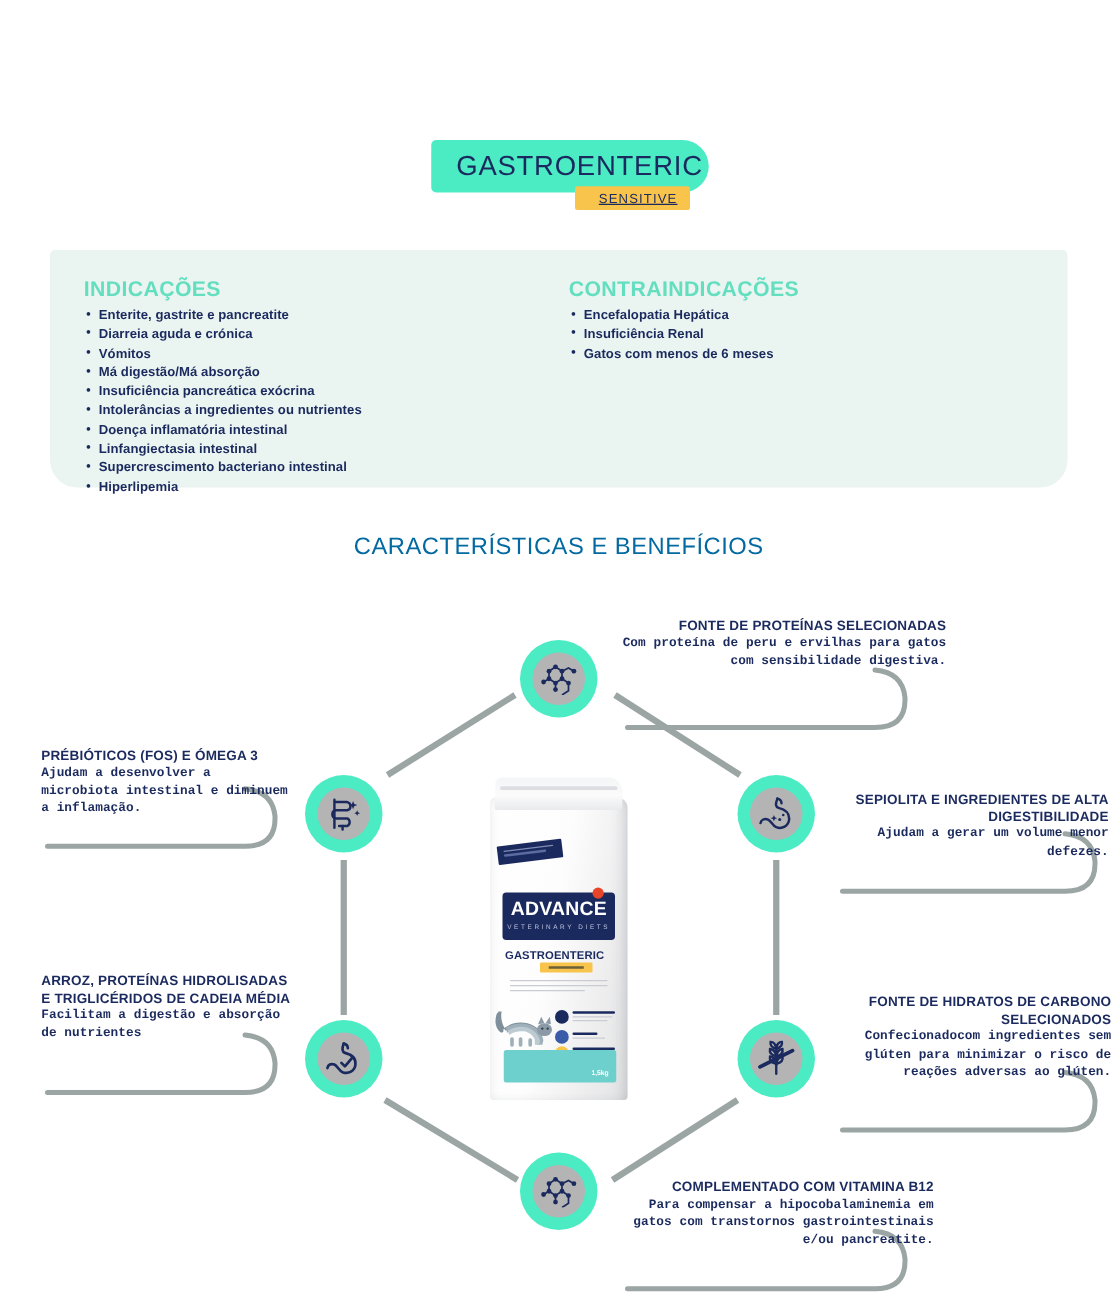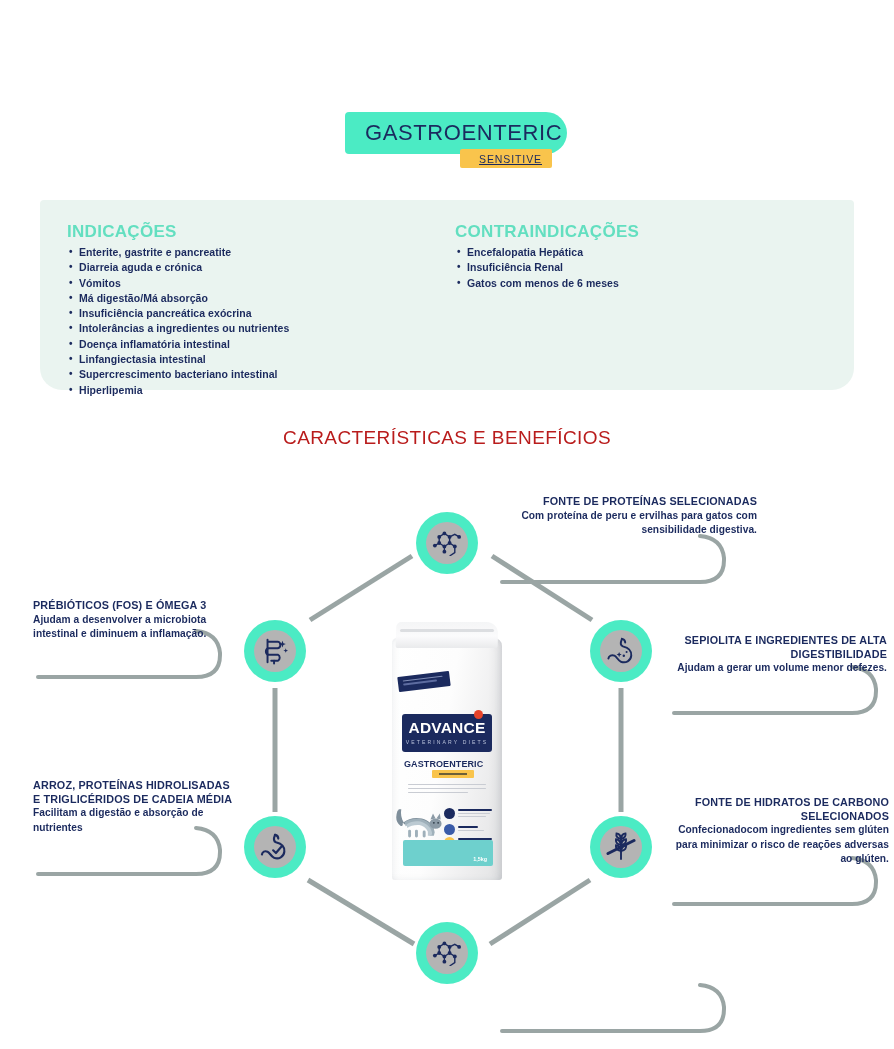--- a/index.html
+++ b/index.html
@@ -56,21 +56,21 @@
     line-height: 15.3px; position: relative; padding-left: 12px;
     letter-spacing: .05px;
   }
   ul.bul li::before {
     content: "•"; position: absolute; left: 2px; top: -1px; font-size: 10px;
   }
 
   
   #section-title {
     position: absolute; left: 0; top: 427px; width: 894px;
-    text-align: center; font-size: 19px; color: #b91c1c; letter-spacing: .4px;
+    text-align: center; font-size: 19px; color: #0369a1; letter-spacing: .4px;
   }
 
   
   #diagram { position: absolute; left: 0; top: 0; width: 894px; height: 1049px; }
   #connectors { position: absolute; left: 0; top: 0; }
 
   .node {
     position: absolute; width: 62px; height: 62px; border-radius: 50%;
     background: #4bebc4; display: flex; align-items: center; justify-content: center;
   }
@@ -89,21 +89,21 @@
   #node-b12      { left: 416px; top: 922px; }
 
   
   .callout { position: absolute; }
   .callout .ttl {
     font-size: 10.8px; font-weight: bold; color: #1b2a5e;
     line-height: 13.6px; letter-spacing: .15px;
   }
   .callout .body {
     font-size: 10.2px; font-weight: bold; color: #1b2a5e;
-    line-height: 14.4px; letter-spacing: .05px;
+    line-height: 14.4px; letter-spacing: .05px; font-family: Liberation Mono, monospace;
   }
   .callout.right { text-align: right; }
   .callout.left  { text-align: left; }
 
   #co-protein { left: 497px; top: 495px; width: 260px; }
   #co-sepiol  { left: 667px; top: 634px; width: 220px; }
   #co-carbs   { left: 667px; top: 796px; width: 222px; }
   #co-b12     { left: 497px; top: 944px; width: 250px; }
   #co-prebio  { left: 33px;  top: 599px; width: 200px; }
   #co-rice    { left: 33px;  top: 779px; width: 200px; }
@@ -376,20 +376,24 @@
   <div class="callout left" id="co-rice">
     <div class="ttl">ARROZ, PROTEÍNAS HIDROLISADAS E TRIGLICÉRIDOS DE CADEIA MÉDIA</div>
     <div class="body">Facilitam a digestão e absorção de nutrientes</div>
   </div>
 
   <div class="callout right" id="co-carbs">
     <div class="ttl">FONTE DE HIDRATOS DE CARBONO SELECIONADOS</div>
     <div class="body">Confecionadocom ingredientes sem glúten para minimizar o risco de reações adversas ao glúten.</div>
   </div>
 
+  <div class="callout right" id="co-b12">
+    <div class="ttl">COMPLEMENTADO COM VITAMINA B12</div>
+    <div class="body">Para compensar a hipocobalaminemia em gatos com transtornos gastrointestinais e/ou pancreatite.</div>
+  </div>
 
   <div id="bag">
     <div class="bag-body"></div>
     <div class="bag-top"></div>
     <div class="bag-seam"></div>
 
     <div class="new-formula">
       <i class="nf1"></i>
         <i class="nf2"></i>
     </div>

